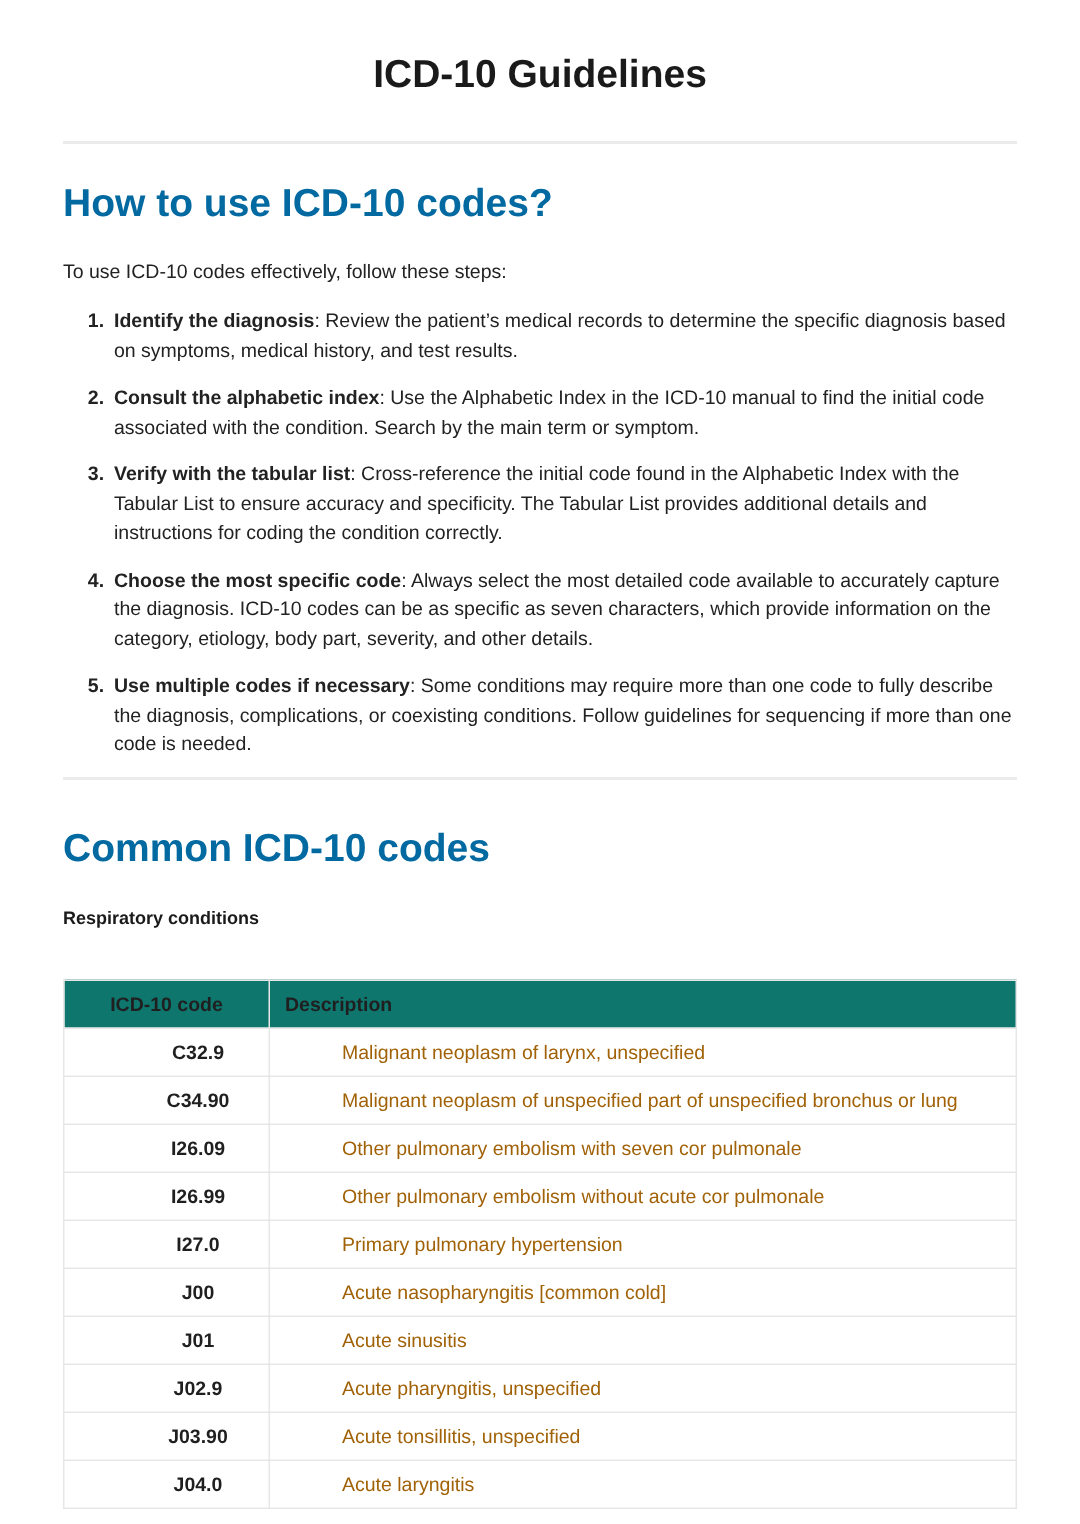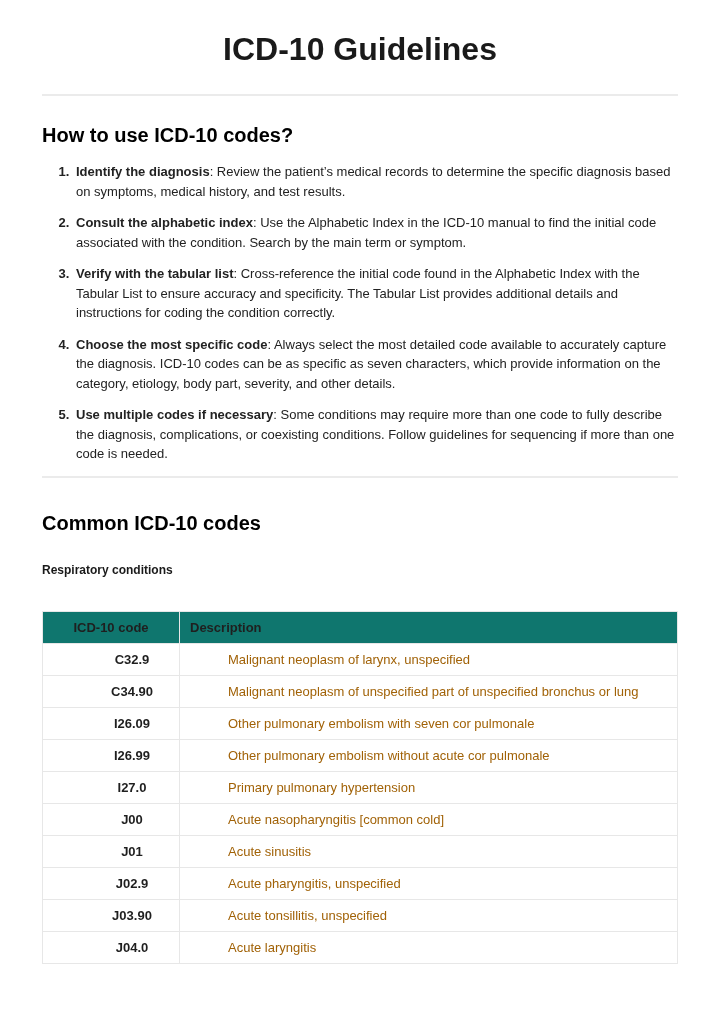--- a/index.html
+++ b/index.html
@@ -13,38 +13,38 @@
     font-family: "Liberation Sans", sans-serif;
     color: #222222;
     overflow: hidden;
   }
   .page {
     padding: 0 42px;
     box-sizing: border-box;
     width: 720px;
   }
   .doc-title {
-    font-size: 32px;
+    font-size: 26px;
     font-weight: bold;
     text-align: center;
     color: #1a1a1a;
     margin: 32px 0 0 0;
     line-height: 34px;
   }
   .rule {
     border: none;
     border-top: 2px solid #ebebeb;
     margin: 0;
   }
   .rule-1 { margin-top: 28px; }
   .rule-2 { margin-top: 10px; }
   .h2 {
-    font-size: 20px;
+    font-size: 26px;
     font-weight: bold;
-    color: #000000;
+    color: #0369a1;
     margin: 26px 0 0 0;
     line-height: 26px;
   }
   .h2-common { margin-top: 32px; }
   .h3 {
     font-size: 12px;
     font-weight: bold;
     color: #1a1a1a;
     margin: 24px 0 0 0;
     line-height: 20px;
@@ -102,20 +102,21 @@
 <body>
 
 <div class="page">
 
   <h1 class="doc-title">ICD-10 Guidelines</h1>
 
   <hr class="rule rule-1">
 
   <h2 class="h2">How to use ICD-10 codes?</h2>
 
+  <p class="intro">To use ICD-10 codes effectively, follow these steps:</p>
 
   <ol class="steps">
     <li><span class="step-title">Identify the diagnosis</span><span>: Review the patient’s medical records to determine the specific diagnosis based on symptoms, medical history, and test results.</span></li>
     <li><span class="step-title">Consult the alphabetic index</span><span>: Use the Alphabetic Index in the ICD-10 manual to find the initial code associated with the condition. Search by the main term or symptom.</span></li>
     <li><span class="step-title">Verify with the tabular list</span><span>: Cross-reference the initial code found in the Alphabetic Index with the Tabular List to ensure accuracy and specificity. The Tabular List provides additional details and instructions for coding the condition correctly.</span></li>
     <li><span class="step-title">Choose the most specific code</span><span>: Always select the most detailed code available to accurately capture the diagnosis. ICD-10 codes can be as specific as seven characters, which provide information on the category, etiology, body part, severity, and other details.</span></li>
     <li><span class="step-title">Use multiple codes if necessary</span><span>: Some conditions may require more than one code to fully describe the diagnosis, complications, or coexisting conditions. Follow guidelines for sequencing if more than one code is needed.</span></li>
   </ol>
 
   <hr class="rule rule-2">

